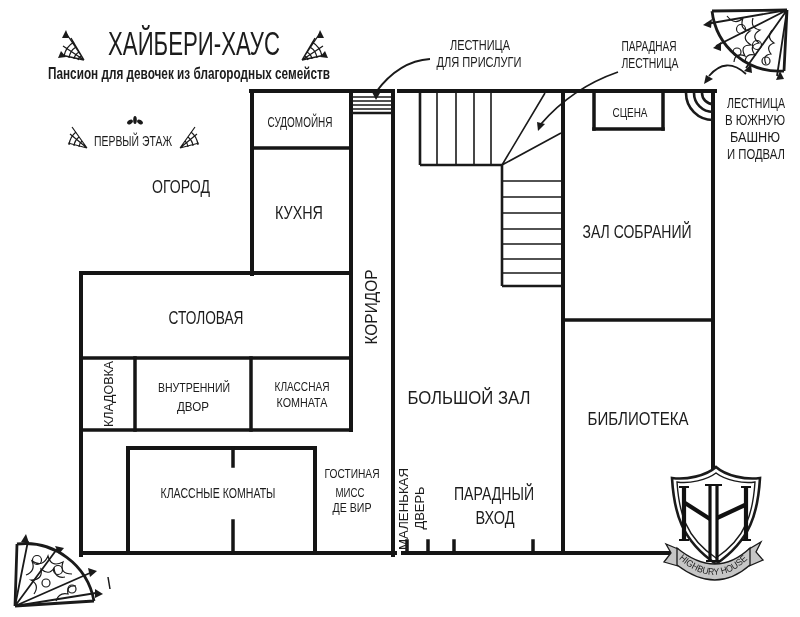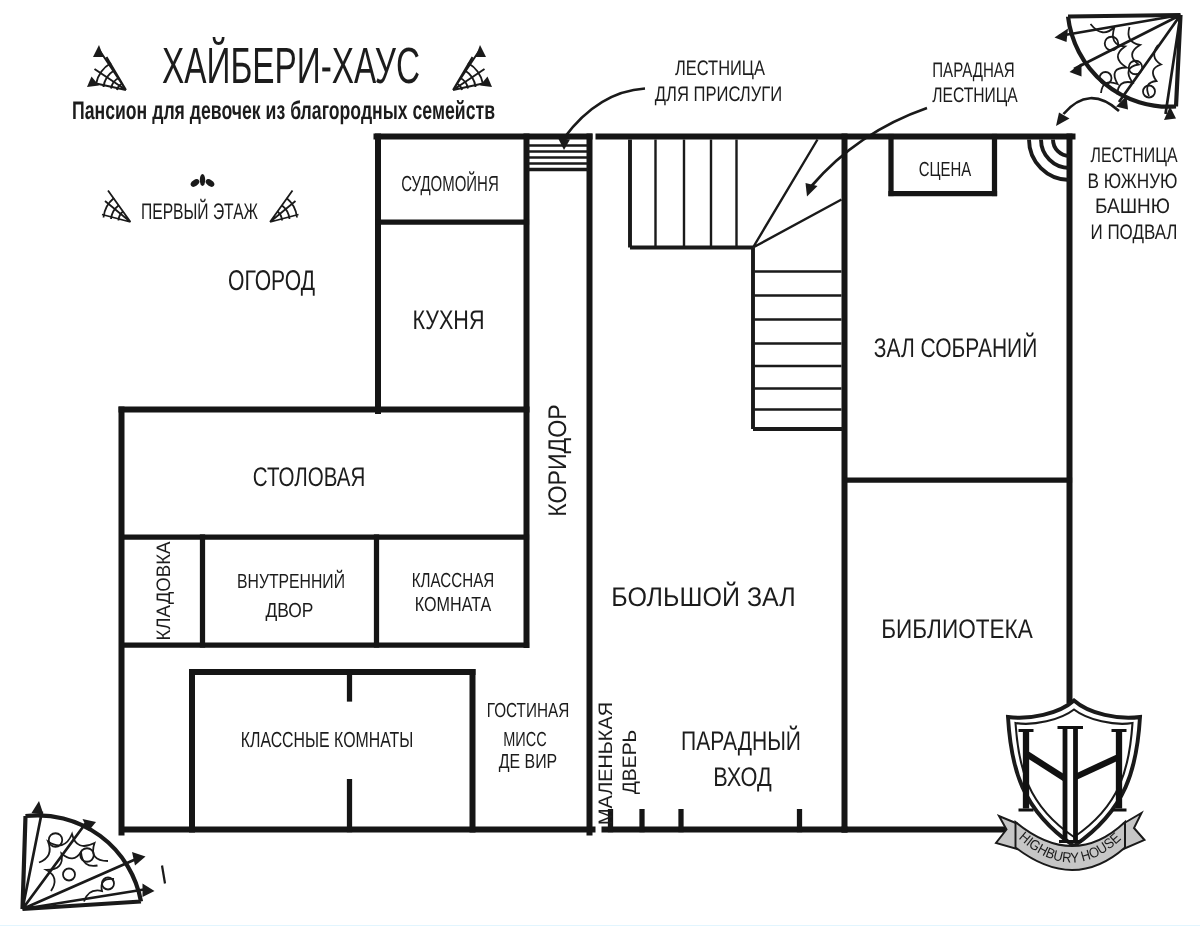--- a/index.html
+++ b/index.html
@@ -1,16 +1,16 @@
 <!DOCTYPE html>
 <html><head>
 <meta charset="utf-8">
 <style>
   html,body{margin:0;padding:0;background:#ffffff;}
-  #page{position:relative;width:800px;height:617px;background:#7dd3fc;overflow:hidden;}
+  #page{position:relative;width:800px;height:617px;background:#84cc16;overflow:hidden;}
   svg text{font-family:"Liberation Sans",sans-serif;fill:#1c1c1c;}
 </style>
 </head>
 <body>
 <div id="page">
 <svg width="800" height="617" viewBox="0 0 800 617" xmlns="http://www.w3.org/2000/svg">
 
 <rect x="0" y="0" width="800" height="617" fill="#ffffff"></rect>
 
 <text x="194" y="55" font-size="34" text-anchor="middle" textLength="172" lengthAdjust="spacingAndGlyphs">ХАЙБЕРИ-ХАУС</text>

